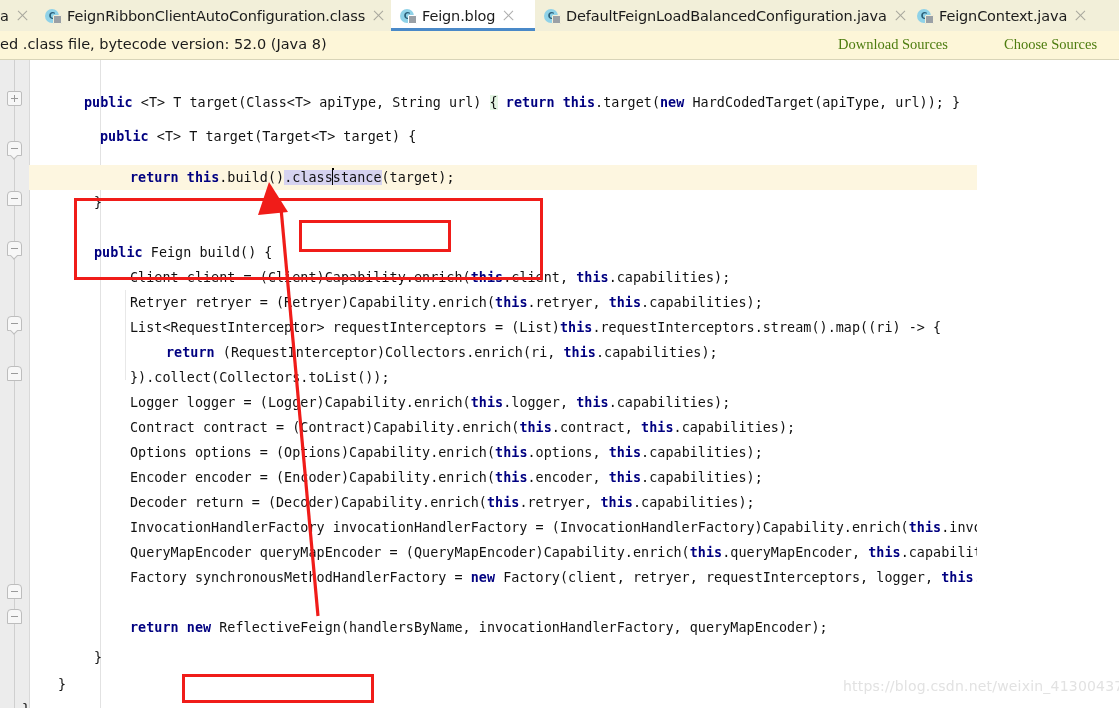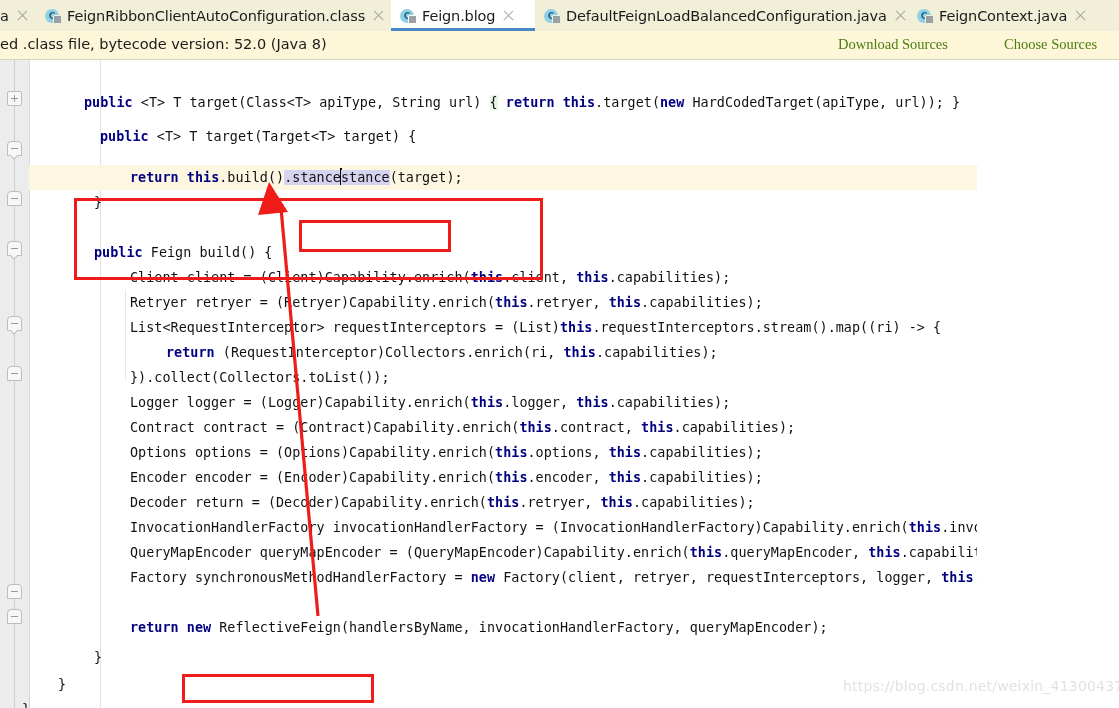--- a/index.html
+++ b/index.html
@@ -349,21 +349,21 @@
         </div>
       </div>
     <div id="indent-guide"></div>
     <div id="indent-guide2"></div>
     <div id="right-margin"></div>
 
     <div id="code">
         <div class="hl-line" style="top: 105px;"></div>
         <div class="line" style="top: 30px; left: 84px;"><span class="kw">public</span><span> &lt;T&gt; T target(Class&lt;T&gt; apiType, String url) </span><span class="brace-hl">{</span><span> </span><span class="kw">return</span><span> </span><span class="kw">this</span><span>.target(</span><span class="kw">new</span><span> HardCodedTarget(apiType, url)); }</span></div>
         <div class="line" style="top: 64px; left: 84px; margin-left: 16px;"><span class="kw">public</span><span> &lt;T&gt; T target(Target&lt;T&gt; target) {</span></div>
-        <div class="line" style="top: 105px; left: 130px;"><span class="kw">return</span><span> </span><span class="kw">this</span><span>.build()</span><span class="sel">.stance</span><span class="sel"><span class="caret"></span></span><span class="sel">stance</span><span>(target);</span></div>
+        <div class="line" style="top: 105px; left: 130px;"><span class="kw">return</span><span> </span><span class="kw">this</span><span>.build()</span><span class="sel">.class</span><span class="sel"><span class="caret"></span></span><span class="sel">stance</span><span>(target);</span></div>
         <div class="line" style="top: 130px; left: 94px;"><span>}</span></div>
         <div class="line" style="top: 180px; left: 94px;"><span class="kw">public</span><span> Feign build() {</span></div>
         <div class="line" style="top: 205px; left: 130px;"><span>Client client = (Client)Capability.enrich(</span><span class="kw">this</span><span>.client, </span><span class="kw">this</span><span>.capabilities);</span></div>
         <div class="line" style="top: 230px; left: 130px;"><span>Retryer retryer = (Retryer)Capability.enrich(</span><span class="kw">this</span><span>.retryer, </span><span class="kw">this</span><span>.capabilities);</span></div>
         <div class="line" style="top: 255px; left: 130px;"><span>List&lt;RequestInterceptor&gt; requestInterceptors = (List)</span><span class="kw">this</span><span>.requestInterceptors.stream().map((ri) -&gt; {</span></div>
         <div class="line" style="top: 280px; left: 166px;"><span class="kw">return</span><span> (RequestInterceptor)Collectors.enrich(ri, </span><span class="kw">this</span><span>.capabilities);</span></div>
         <div class="line" style="top: 305px; left: 130px;"><span>}).collect(Collectors.toList());</span></div>
         <div class="line" style="top: 330px; left: 130px;"><span>Logger logger = (Logger)Capability.enrich(</span><span class="kw">this</span><span>.logger, </span><span class="kw">this</span><span>.capabilities);</span></div>
         <div class="line" style="top: 355px; left: 130px;"><span>Contract contract = (Contract)Capability.enrich(</span><span class="kw">this</span><span>.contract, </span><span class="kw">this</span><span>.capabilities);</span></div>
         <div class="line" style="top: 380px; left: 130px;"><span>Options options = (Options)Capability.enrich(</span><span class="kw">this</span><span>.options, </span><span class="kw">this</span><span>.capabilities);</span></div>

